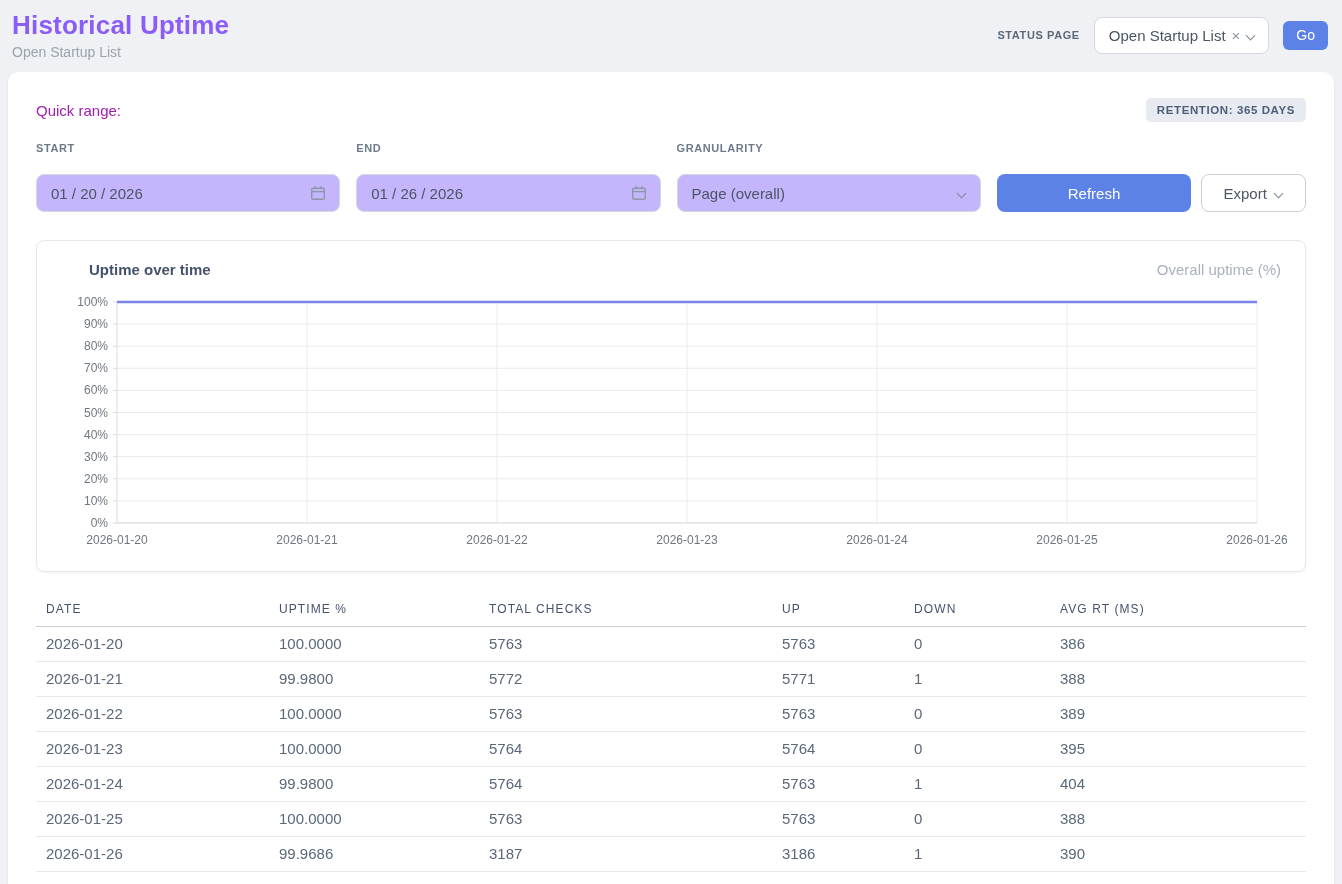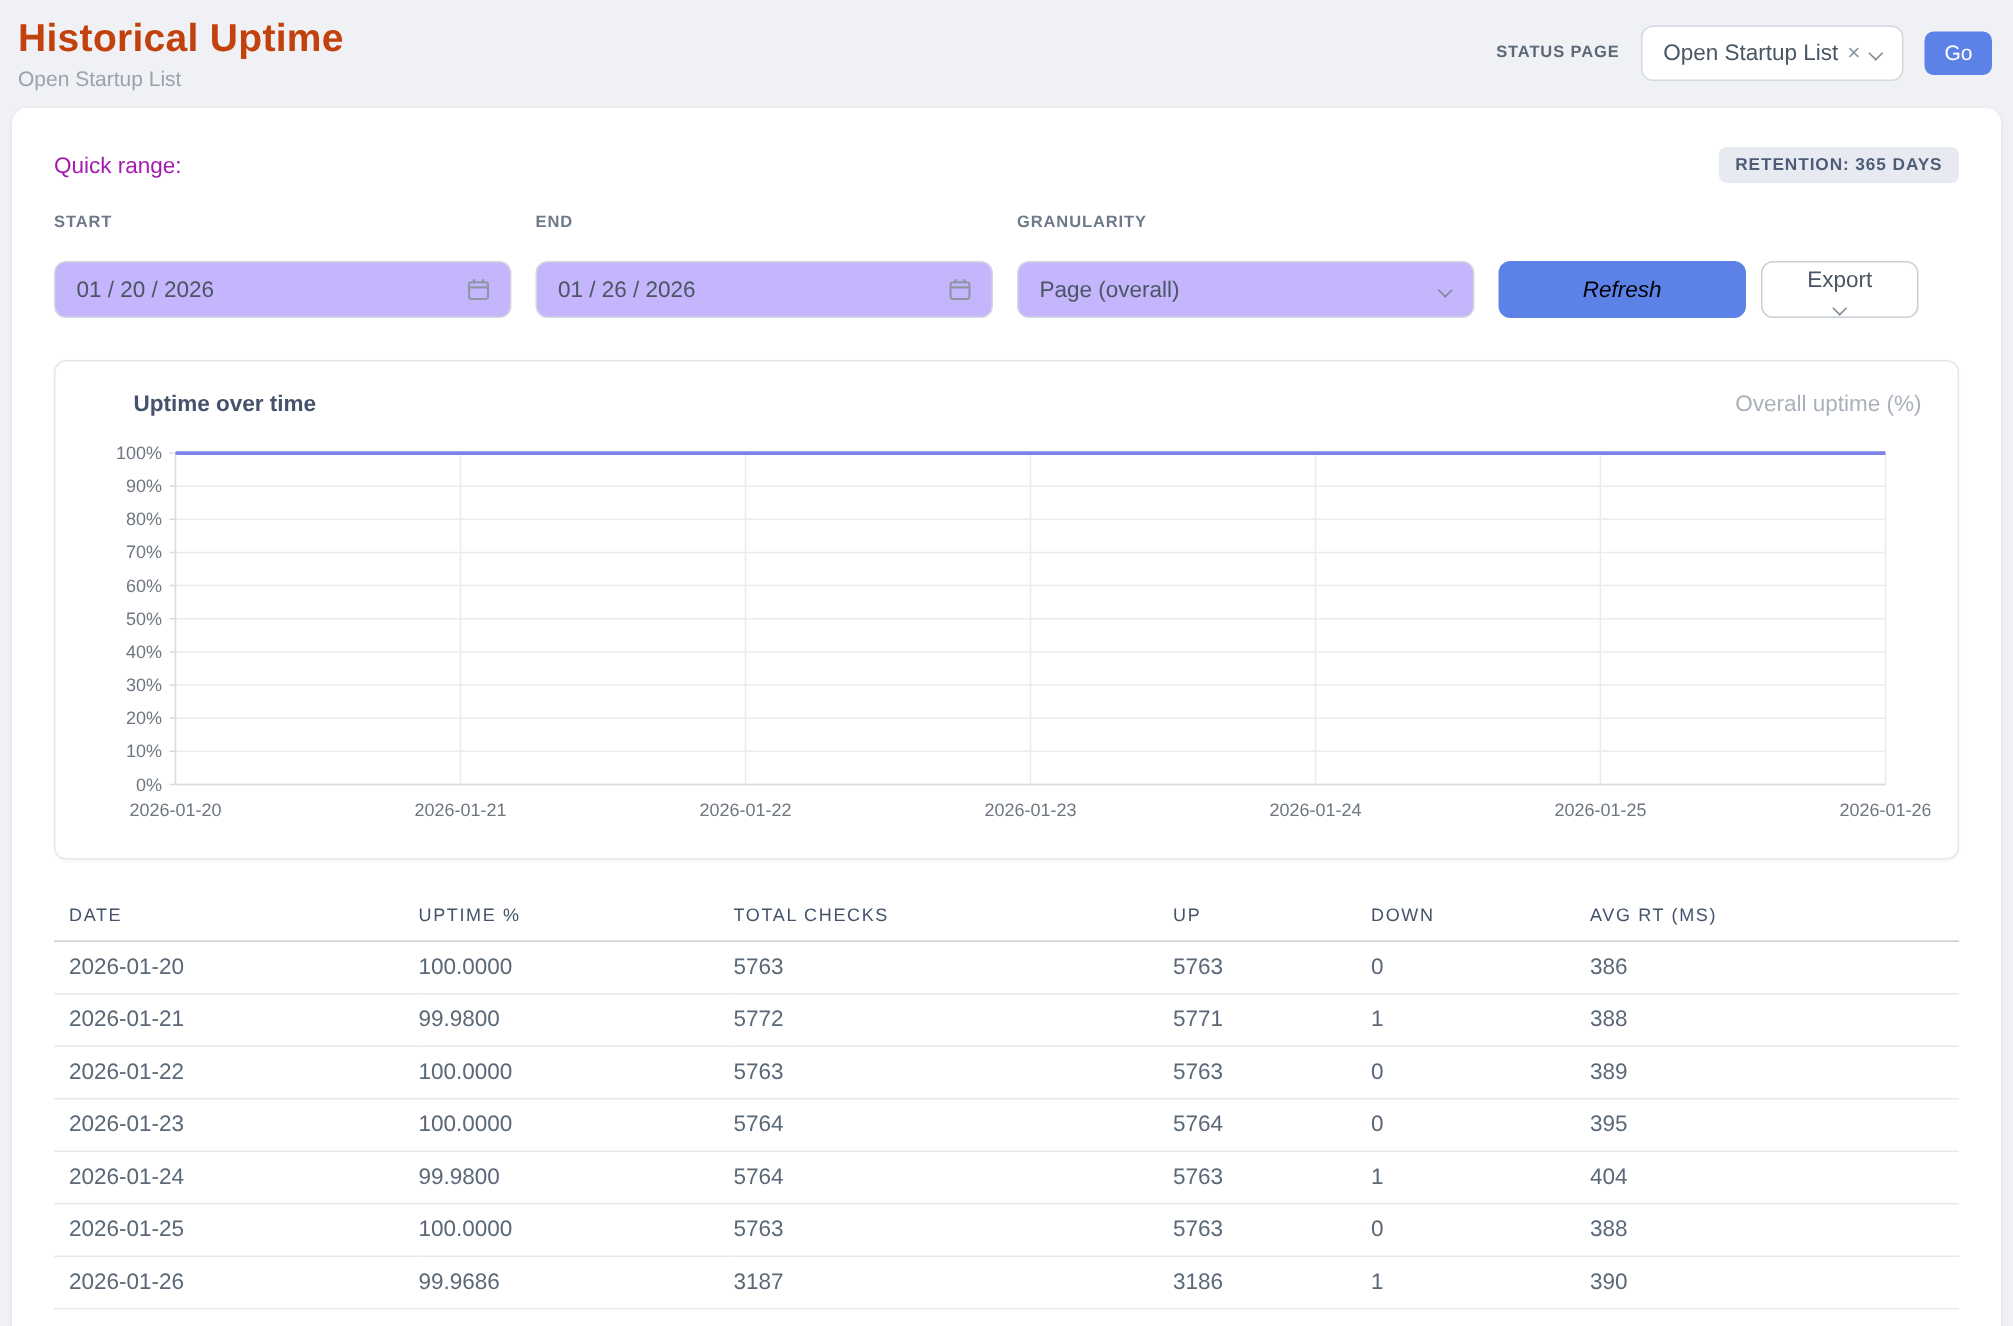--- a/index.html
+++ b/index.html
@@ -5,21 +5,21 @@
   * { margin:0; padding:0; box-sizing:border-box; }
   html,body { width:1342px; height:884px; }
   body {
     font-family:"Liberation Sans", sans-serif;
     background:#eff1f4;
     color:#4a5663;
     overflow:hidden;
   }
   
   .topbar { display:flex; justify-content:space-between; align-items:center; padding:10px 14px 10px 12px; }
-  .page-title { font-size:26px; font-weight:700; color:#c2410c; letter-spacing:.2px; }
+  .page-title { font-size:26px; font-weight:700; color:#8b5cf6; letter-spacing:.2px; }
   .page-subtitle { font-size:14px; color:#9aa4ae; margin-top:3px; }
   .statuspage-group { display:flex; align-items:center; gap:14px; }
   .statuspage-label { font-size:11px; font-weight:700; letter-spacing:.6px; color:#5c6877; }
   .statuspage-select {
     display:flex; align-items:center; gap:6px; background:#fff;
     border:1px solid #d4d9df; border-radius:8px; height:37px; padding:0 12px 0 14px;
     font-size:15px; color:#4a5663; cursor:pointer;
   }
   .clear-x { color:#8d97a3; font-size:15px; }
   .chev { display:inline-block; width:10px; height:7px; position:relative; }
@@ -57,27 +57,27 @@
   .field { width:305px; margin-right:16px; }
   .field-label { font-size:11px; font-weight:700; letter-spacing:.6px; color:#6e7a89; margin-bottom:20px; }
   .input-box {
     height:38px; border:1px solid #d3d8de; border-radius:8px; background:#c4b5fd;
     display:flex; align-items:center; justify-content:space-between;
     padding:0 13px 0 14px; font-size:15px; color:#4a5663; cursor:text;
   }
   .select-box { cursor:pointer; }
   .cal-icon { width:16px; height:16px; display:block; }
   .refresh-btn {
-    width:165px; height:38px; margin-right:10px; background:#5c82e7; color:#000000;
-    border:none; border-radius:8px; font-size:15px; font-family:inherit; cursor:pointer;font-style:italic;
+    width:195px; height:38px; margin-right:10px; background:#5c82e7; color:#ffffff;
+    border:none; border-radius:8px; font-size:15px; font-family:inherit; cursor:pointer;
   }
   .export-btn {
     width:105px; height:38px; background:#fff; border:1px solid #c9cfd6; border-radius:8px;
     font-size:15px; color:#4a5663; font-family:inherit; cursor:pointer;
-    display:flex; align-items:center; justify-content:center; gap:7px;flex-direction:column;
+    display:flex; align-items:center; justify-content:center; gap:7px;
   }
   
   .chart-card {
     margin-top:28px; border:1px solid #e4e7eb; border-radius:8px;
     box-shadow:0 1px 2px rgba(25,35,50,.05); padding:20px 22px 10px;
   }
   .chart-head { display:flex; justify-content:space-between; align-items:center; padding:0 2px; }
   .chart-title { font-size:15px; font-weight:700; color:#44526b;margin-left:28px; }
   .chart-legend { font-size:15px; color:#a9b1bc; }
   .chart-area { margin-top:14px; }

